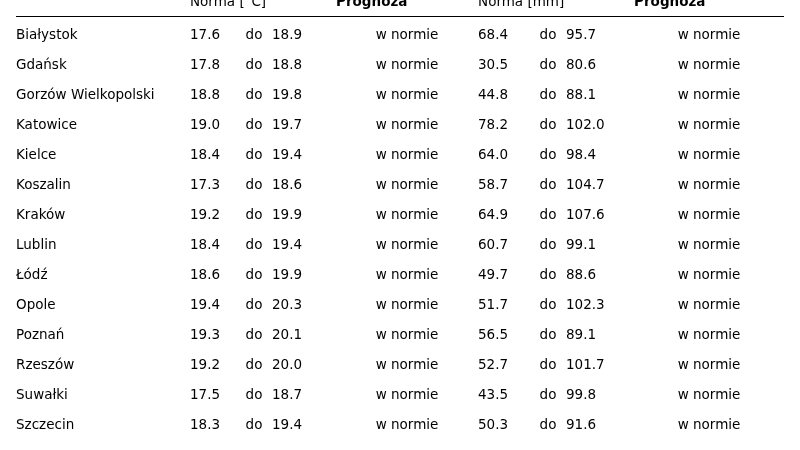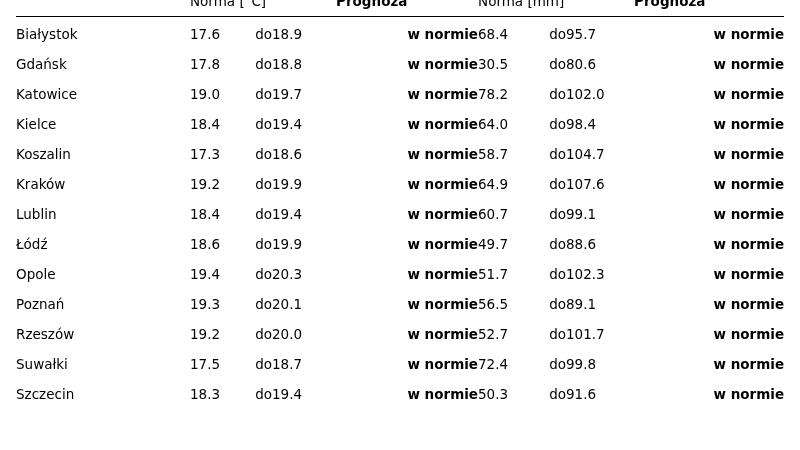--- a/index.html
+++ b/index.html
@@ -60,22 +60,22 @@
   tr.rule-row td {
     height: 2px;
     line-height: 0;
     padding: 0;
   }
   tr.rule-row td.rule {
     border-top: 1.6px solid #000;
   }
   td.city { text-align: left; padding-left: 2px; }
   td.num  { text-align: left; }
-  td.do   { text-align: right; }
-  td.fore { font-weight: bold; text-align: right; }
+  td.do   { text-align: center; }
+  td.fore { font-weight: normal; text-align: center; }
 </style>
 </head>
 <body>
 
 <div class="sheet">
   <table class="weather">
     <colgroup>
       <col class="c-city">
       <col class="c-tlow">
       <col class="c-tdo">
@@ -115,20 +115,31 @@
           <td class="num">17.8</td>
           <td class="do">do</td>
           <td class="num">18.8</td>
           <td class="fore">w normie</td>
           <td class="num">30.5</td>
           <td class="do">do</td>
           <td class="num">80.6</td>
           <td class="fore">w normie</td>
         </tr>
         <tr>
+          <td class="city">Gorzów Wielkopolski</td>
+          <td class="num">18.8</td>
+          <td class="do">do</td>
+          <td class="num">19.8</td>
+          <td class="fore">w normie</td>
+          <td class="num">44.8</td>
+          <td class="do">do</td>
+          <td class="num">88.1</td>
+          <td class="fore">w normie</td>
+        </tr>
+        <tr>
           <td class="city">Katowice</td>
           <td class="num">19.0</td>
           <td class="do">do</td>
           <td class="num">19.7</td>
           <td class="fore">w normie</td>
           <td class="num">78.2</td>
           <td class="do">do</td>
           <td class="num">102.0</td>
           <td class="fore">w normie</td>
         </tr>
@@ -219,21 +230,21 @@
           <td class="do">do</td>
           <td class="num">101.7</td>
           <td class="fore">w normie</td>
         </tr>
         <tr>
           <td class="city">Suwałki</td>
           <td class="num">17.5</td>
           <td class="do">do</td>
           <td class="num">18.7</td>
           <td class="fore">w normie</td>
-          <td class="num">72.4</td>
+          <td class="num">43.5</td>
           <td class="do">do</td>
           <td class="num">99.8</td>
           <td class="fore">w normie</td>
         </tr>
         <tr>
           <td class="city">Szczecin</td>
           <td class="num">18.3</td>
           <td class="do">do</td>
           <td class="num">19.4</td>
           <td class="fore">w normie</td>

